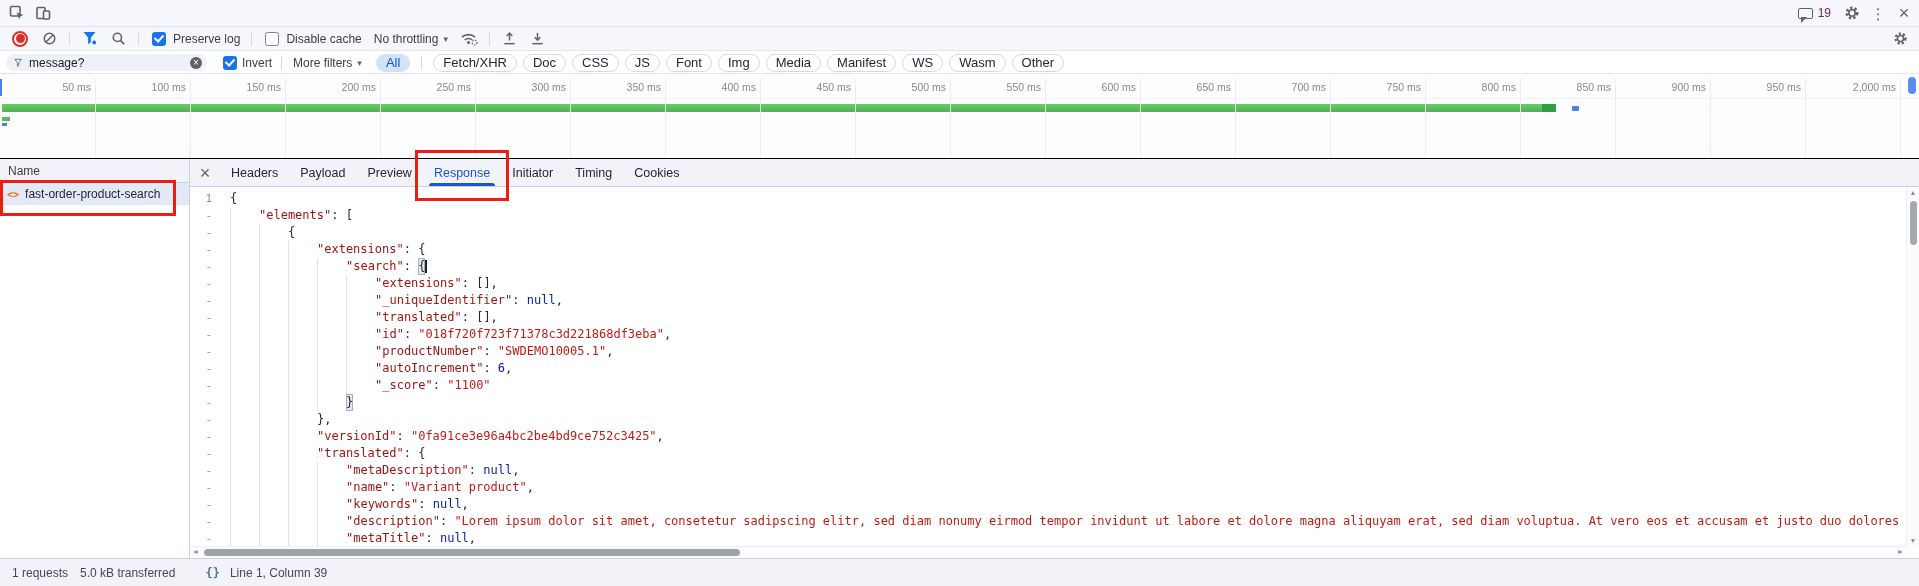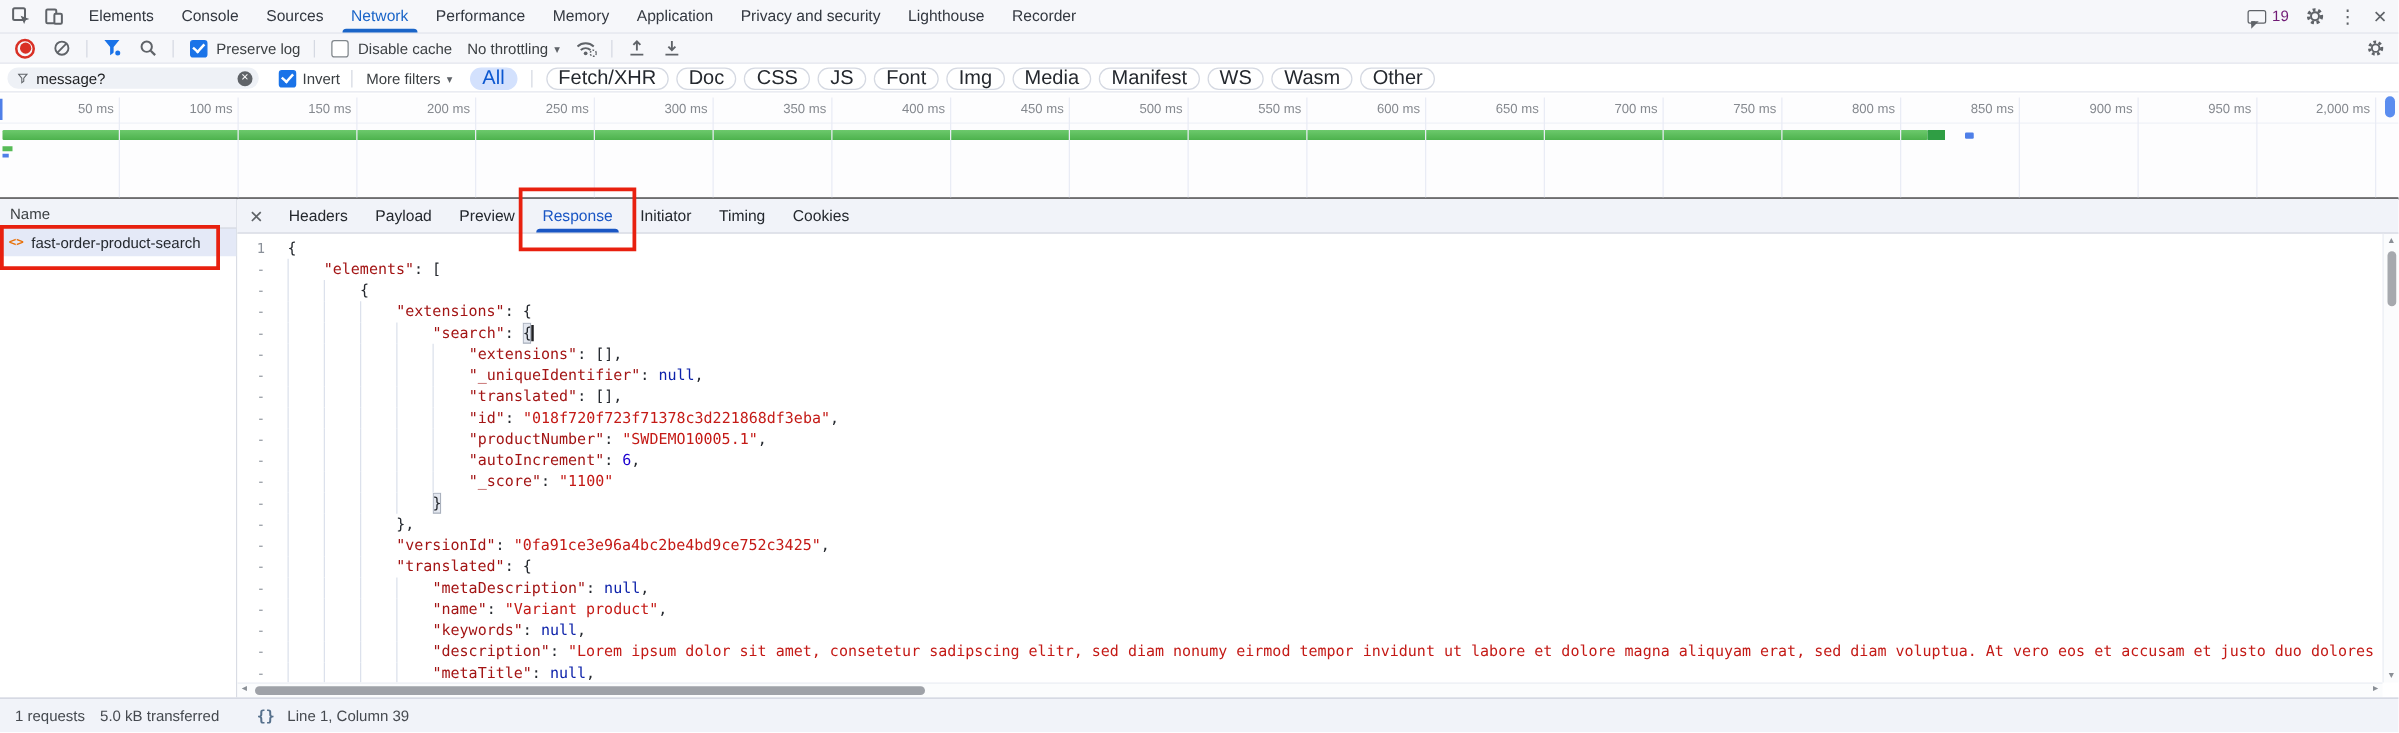--- a/index.html
+++ b/index.html
@@ -42,21 +42,21 @@
   .filterbar{position:absolute;left:0;top:52px;width:100%;height:22px;background:#fff;
     border-bottom:1px solid #e3e6ee;display:flex;align-items:center;padding:0 6px;box-sizing:border-box;}
   .searchpill{display:flex;align-items:center;background:#eef1f6;border-radius:11px;height:17px;
     width:188px;padding:0 5px 0 8px;gap:6px;}
   .searchpill input{border:none;background:transparent;outline:none;flex:1;font-size:12px;
     color:#202124;font-family:"Liberation Sans",sans-serif;padding:0;}
   .clear-x{width:12px;height:12px;border-radius:50%;background:#5f6368;color:#fff;font-size:10px;
     line-height:12px;text-align:center;cursor:pointer;flex:none;}
   .pillrow{display:flex;align-items:center;gap:6px;margin-left:8px;}
   .pill{height:16px;line-height:16px;padding:0 9px;border:1px solid #d5d9e2;border-radius:10px;
-    background:#fff;color:#24282e;font-size:16px;cursor:pointer;white-space:nowrap;}
+    background:#fff;color:#24282e;font-size:13px;cursor:pointer;white-space:nowrap;}
   .pill.active{background:#d3e1fd;border-color:#d3e1fd;color:#0b57d0;}
   
   .overview{position:absolute;left:0;top:75px;width:100%;height:83px;background:#fdfdfe;
     border-bottom:2px solid #000000;overflow:hidden;}
   .gridline{position:absolute;top:3px;bottom:0;width:1px;background:#e9ecf5;}
   .ticklabel{position:absolute;top:6px;width:72px;text-align:right;font-size:10.5px;color:#85898f;}
   .ruler-sep{position:absolute;left:0;right:0;top:23px;height:1px;background:#f0f2f7;}
   .gbar{position:absolute;top:29px;height:8px;background:linear-gradient(#6cc96c,#4db24d);border-radius:1px;}
   .gbar-cap{position:absolute;top:29px;height:8px;background:#2f9e44;}
   .wtick-blue{position:absolute;top:31px;height:5px;background:#4f7fe8;border-radius:1px;}
@@ -129,32 +129,20 @@
             <path d="M7.5 7.5l7 2.6-3 1.1-1.2 3z" fill="#5f6368"></path>
           </svg>
       </span>
       <span class="icon-btn">
         <svg width="16" height="16" viewBox="0 0 16 16">
             <rect x="2" y="2.5" width="8" height="11" rx="1" fill="none" stroke="#5f6368" stroke-width="1.6"></rect>
             <rect x="8.5" y="6" width="6" height="8" rx="1" fill="#f6f7fa" stroke="#5f6368" stroke-width="1.6"></rect>
           </svg>
       </span>
     </div>
-    <div class="dt-tabs" id="devtools-tabs">
-        <div class="dt-tab">Elements</div>
-        <div class="dt-tab">Console</div>
-        <div class="dt-tab">Sources</div>
-        <div class="dt-tab active">Network</div>
-        <div class="dt-tab">Performance</div>
-        <div class="dt-tab">Memory</div>
-        <div class="dt-tab">Application</div>
-        <div class="dt-tab">Privacy and security</div>
-        <div class="dt-tab">Lighthouse</div>
-        <div class="dt-tab">Recorder</div>
-      </div>
     <div class="tb-right">
       <span class="issues">
         <span class="bubble"></span>
         <span>19</span>
       </span>
       <span class="icon-btn">
         <svg width="16" height="16" viewBox="0 0 16 16">
             <circle cx="8" cy="8" r="5.2" fill="none" stroke="#5f6368" stroke-width="2.6" stroke-dasharray="2.3 2.1"></circle>
             <circle cx="8" cy="8" r="3.2" fill="none" stroke="#5f6368" stroke-width="1.6"></circle>
           </svg>

